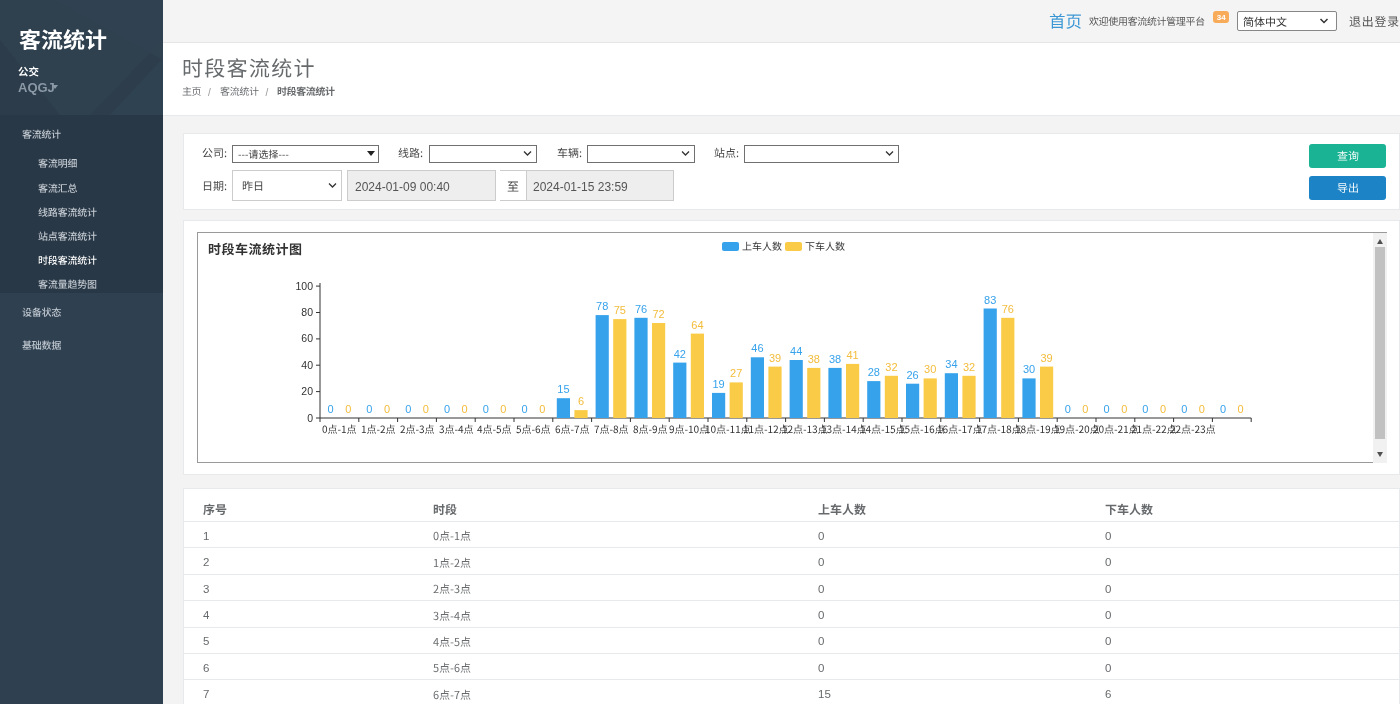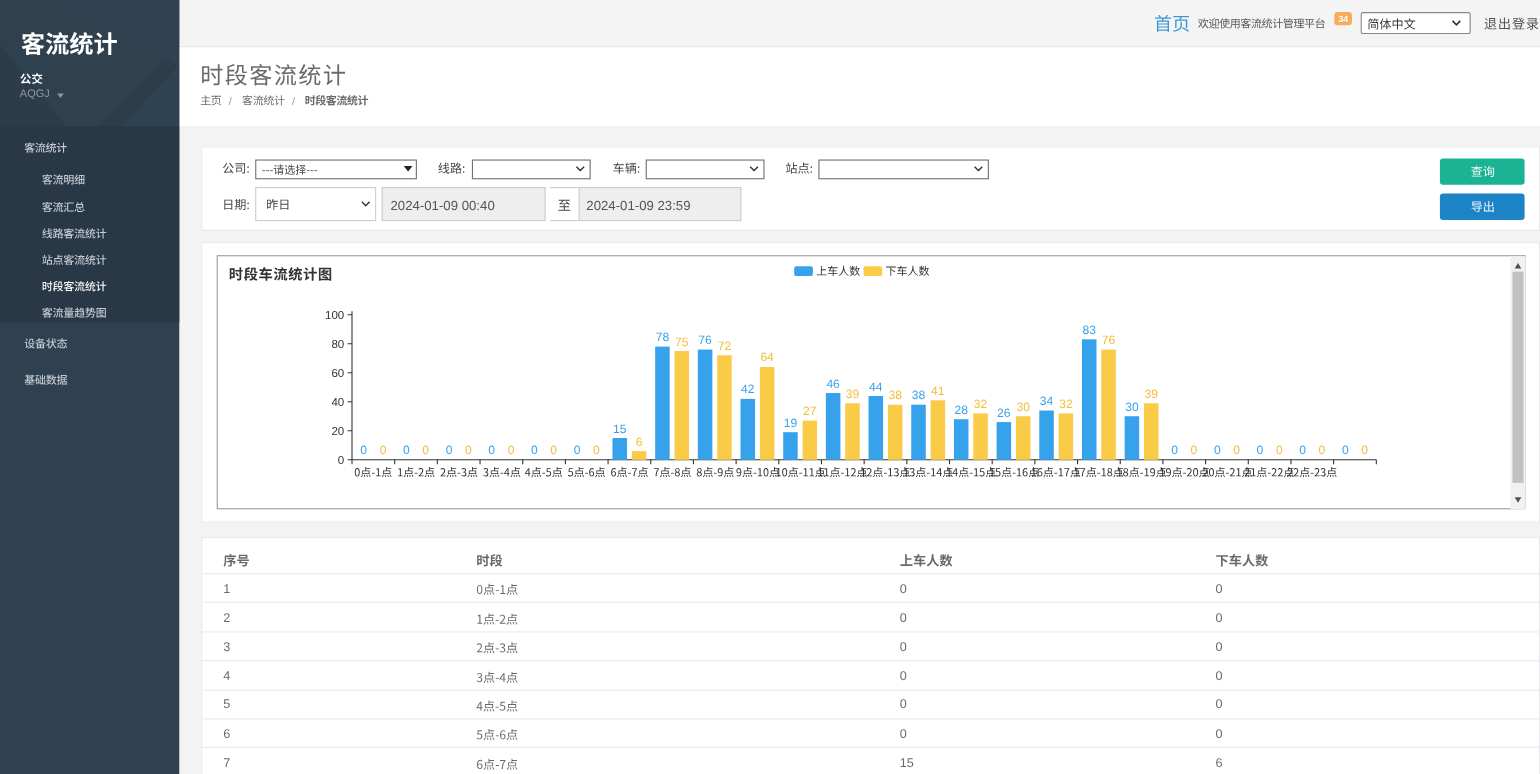--- a/index.html
+++ b/index.html
@@ -28,21 +28,21 @@
         <use href="#g2" x="2000.0"></use>
         <use href="#g3" x="3000.0"></use>
       </g>
     </svg>
 <svg class="tr " style="left:18.0px;top:65.0px" width="23" height="13" viewBox="0 0 23 13">
       <g fill="#ffffff" transform="translate(0,10.50) scale(0.01050,-0.01050)">
         <use href="#g4" x="0.0"></use>
         <use href="#g5" x="1000.0"></use>
       </g>
     </svg>
-<div style="position:absolute;left:18.0px;top:80.5px;font-size:10px;color:#8b98a5;font-weight:normal;line-height:1;white-space:nowrap;text-align:center;">AQGJ</div>
+<div style="position:absolute;left:18.0px;top:80.5px;font-size:13px;color:#8b98a5;font-weight:bold;line-height:1;white-space:nowrap;text-align:center;">AQGJ</div>
 <div style="position:absolute;left:52px;top:85px;width:0;height:0;border-left:3.5px solid transparent;border-right:3.5px solid transparent;border-top:4px solid #8b98a5"></div>
 <svg class="tr " style="left:22.0px;top:127.5px" width="40" height="13" viewBox="0 0 40 13">
       <g fill="#c3cad2" transform="translate(0,10.00) scale(0.01000,-0.01000)">
         <use href="#g6" x="0.0"></use>
         <use href="#g7" x="970.0"></use>
         <use href="#g8" x="1940.0"></use>
         <use href="#g9" x="2910.0"></use>
       </g>
     </svg>
 <svg class="tr " style="left:38.0px;top:157.0px" width="41" height="13" viewBox="0 0 41 13">
@@ -272,21 +272,21 @@
     </svg>
 <div style="position:absolute;left:347.0px;top:170.0px;width:149.0px;height:31.0px;background:#eeeeee;border:1px solid #cccccc;box-sizing:border-box;"></div>
 <div style="position:absolute;left:355.0px;top:180.5px;font-size:12.0px;color:#555555;font-weight:normal;line-height:1;white-space:nowrap;">2024-01-09 00:40</div>
 <div style="position:absolute;left:500.0px;top:170.0px;width:26.0px;height:31.0px;background:#ffffff;border:1px solid #cccccc;box-sizing:border-box;border-left:0;border-right:0;"></div>
 <svg class="tr " style="left:506.5px;top:178.5px" width="14" height="15" viewBox="0 0 14 15">
       <g fill="#444444" transform="translate(0,12.00) scale(0.01200,-0.01200)">
         <use href="#g75" x="0.0"></use>
       </g>
     </svg>
 <div style="position:absolute;left:526.0px;top:170.0px;width:148.0px;height:31.0px;background:#eeeeee;border:1px solid #cccccc;box-sizing:border-box;"></div>
-<div style="position:absolute;left:533.0px;top:180.5px;font-size:12.0px;color:#555555;font-weight:normal;line-height:1;white-space:nowrap;">2024-01-09 23:59</div>
+<div style="position:absolute;left:533.0px;top:180.5px;font-size:12.0px;color:#555555;font-weight:normal;line-height:1;white-space:nowrap;">2024-01-15 23:59</div>
 <div style="position:absolute;left:1309.0px;top:144.0px;width:77.0px;height:24.0px;background:#1ab394;border-radius:3px;"></div>
 <svg class="tr " style="left:1336.5px;top:149.0px" width="24" height="14" viewBox="0 0 24 14">
       <g fill="#ffffff" transform="translate(0,11.00) scale(0.01100,-0.01100)">
         <use href="#g76" x="0.0"></use>
         <use href="#g77" x="1000.0"></use>
       </g>
     </svg>
 <div style="position:absolute;left:1309.0px;top:176.0px;width:77.0px;height:24.0px;background:#1c84c6;border-radius:3px;"></div>
 <svg class="tr " style="left:1336.5px;top:181.0px" width="24" height="14" viewBox="0 0 24 14">
       <g fill="#ffffff" transform="translate(0,11.00) scale(0.01100,-0.01100)">

